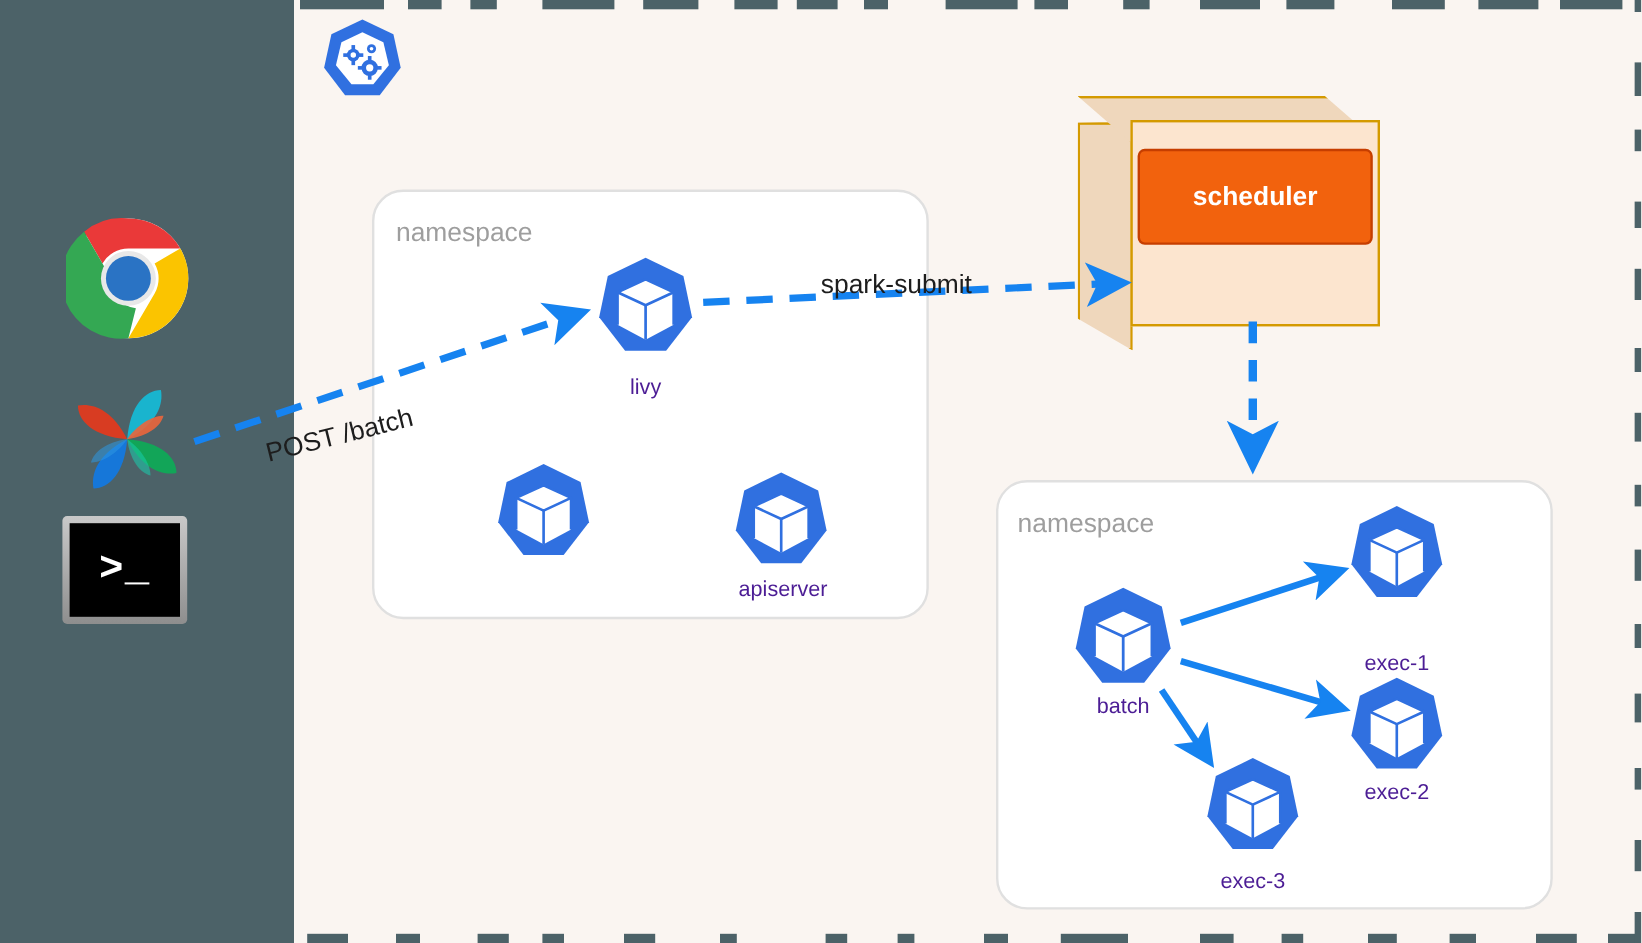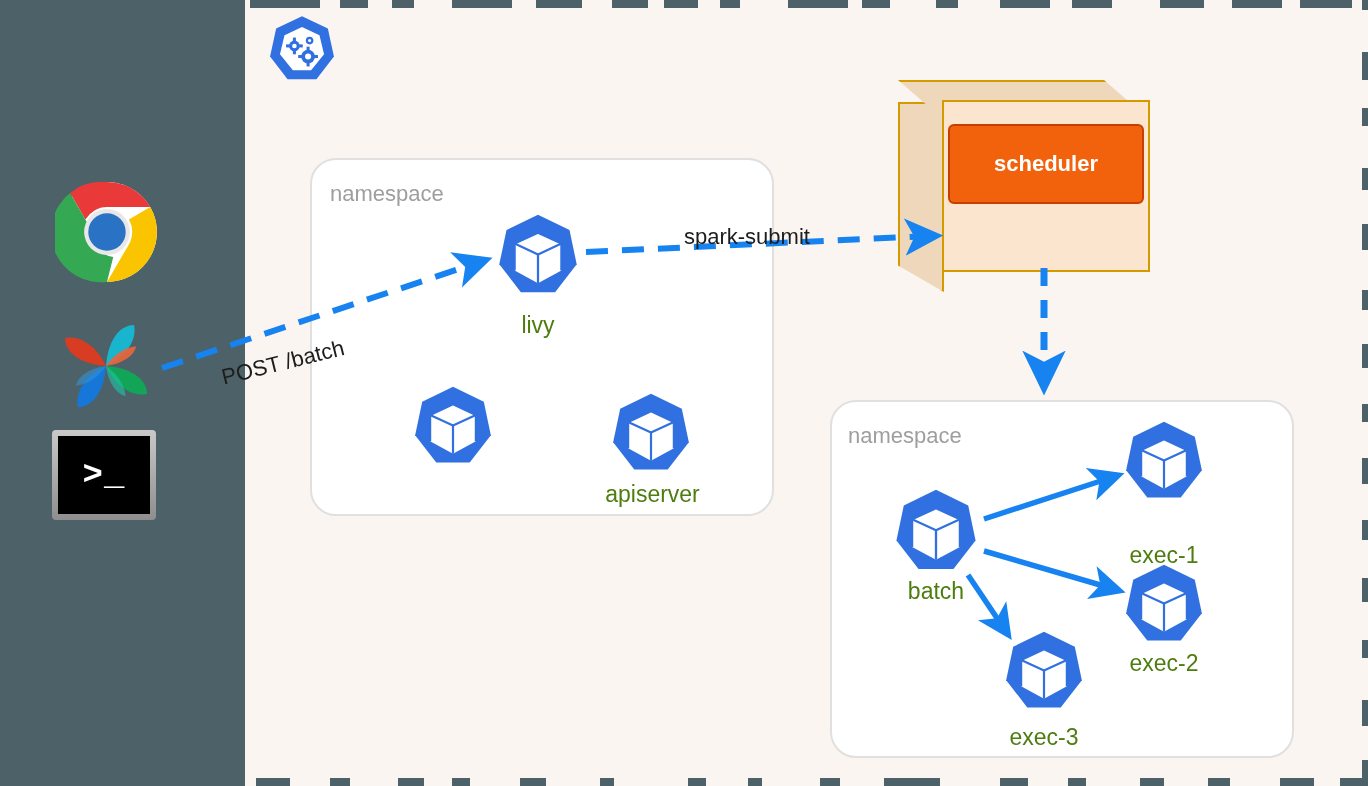--- a/index.html
+++ b/index.html
@@ -71,21 +71,21 @@
   .cp-item{
     position:absolute; left:50px; height:80px; width:196px;
     background:#F2620D; border:2px solid #C63E00; border-radius:6px;
     color:#FFFFFF; font-size:22px; font-weight:bold;
     display:flex; align-items:center; justify-content:center;
   }
 
   
   .pod{ position:absolute; }
   .pod-label{
-    position:absolute; font-size:23px; color:#4d7c0f;
+    position:absolute; font-size:18px; color:#4c1d95;
     white-space:nowrap; text-align:center;
   }
 
   
   .edge-label{
     position:absolute; font-size:22px; color:#1d1d1d; white-space:nowrap;
   }
   .edge-label.rot{ transform:rotate(-14deg); transform-origin:left center; }
 
   svg.overlay{

